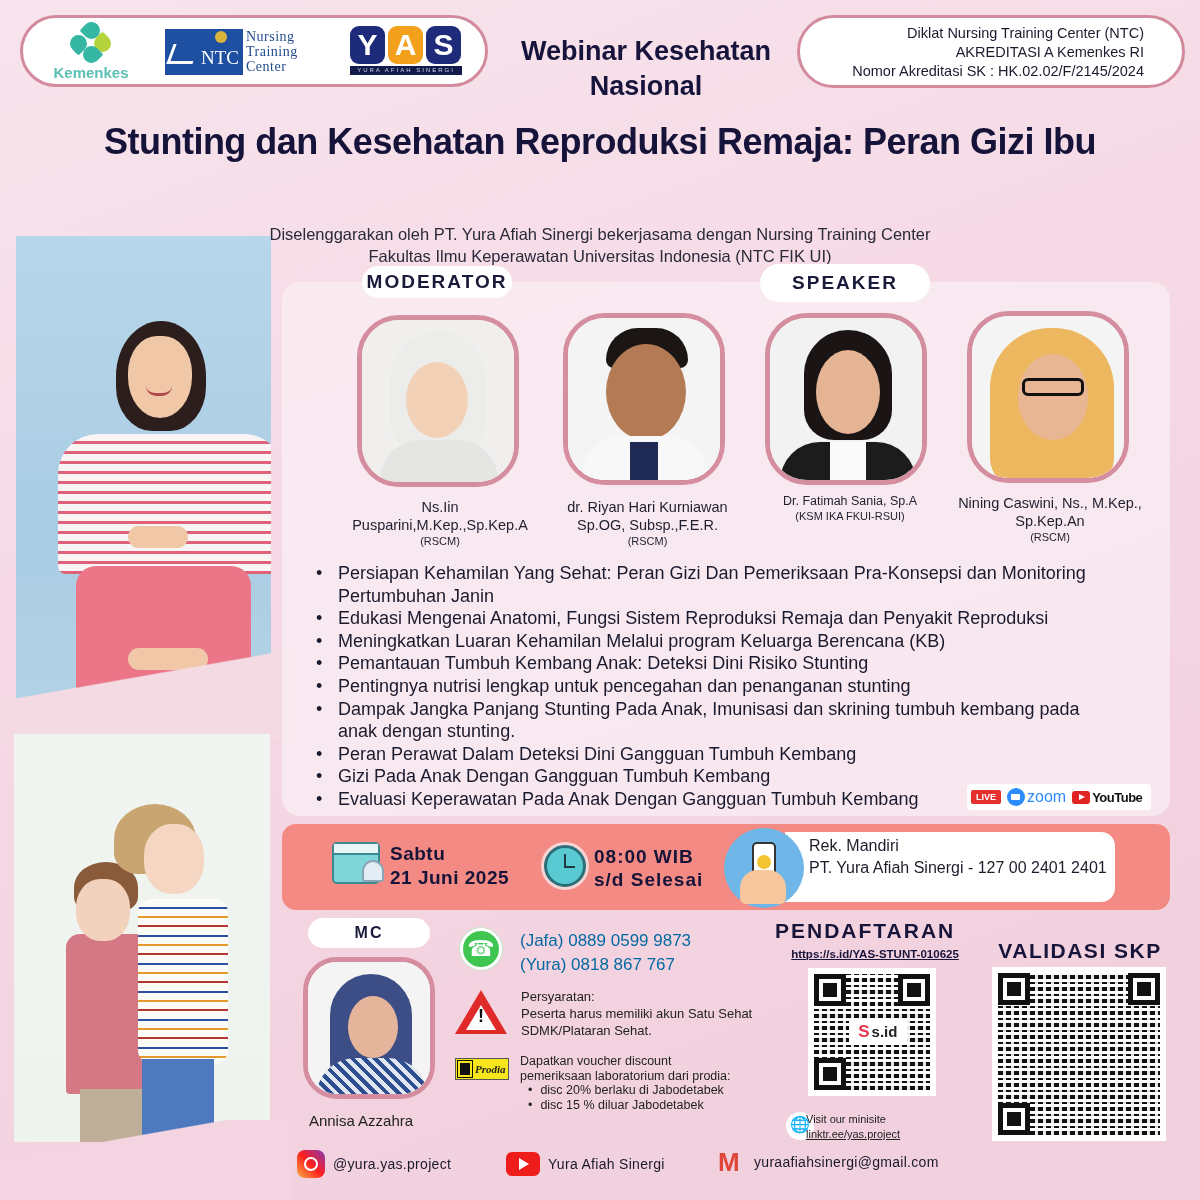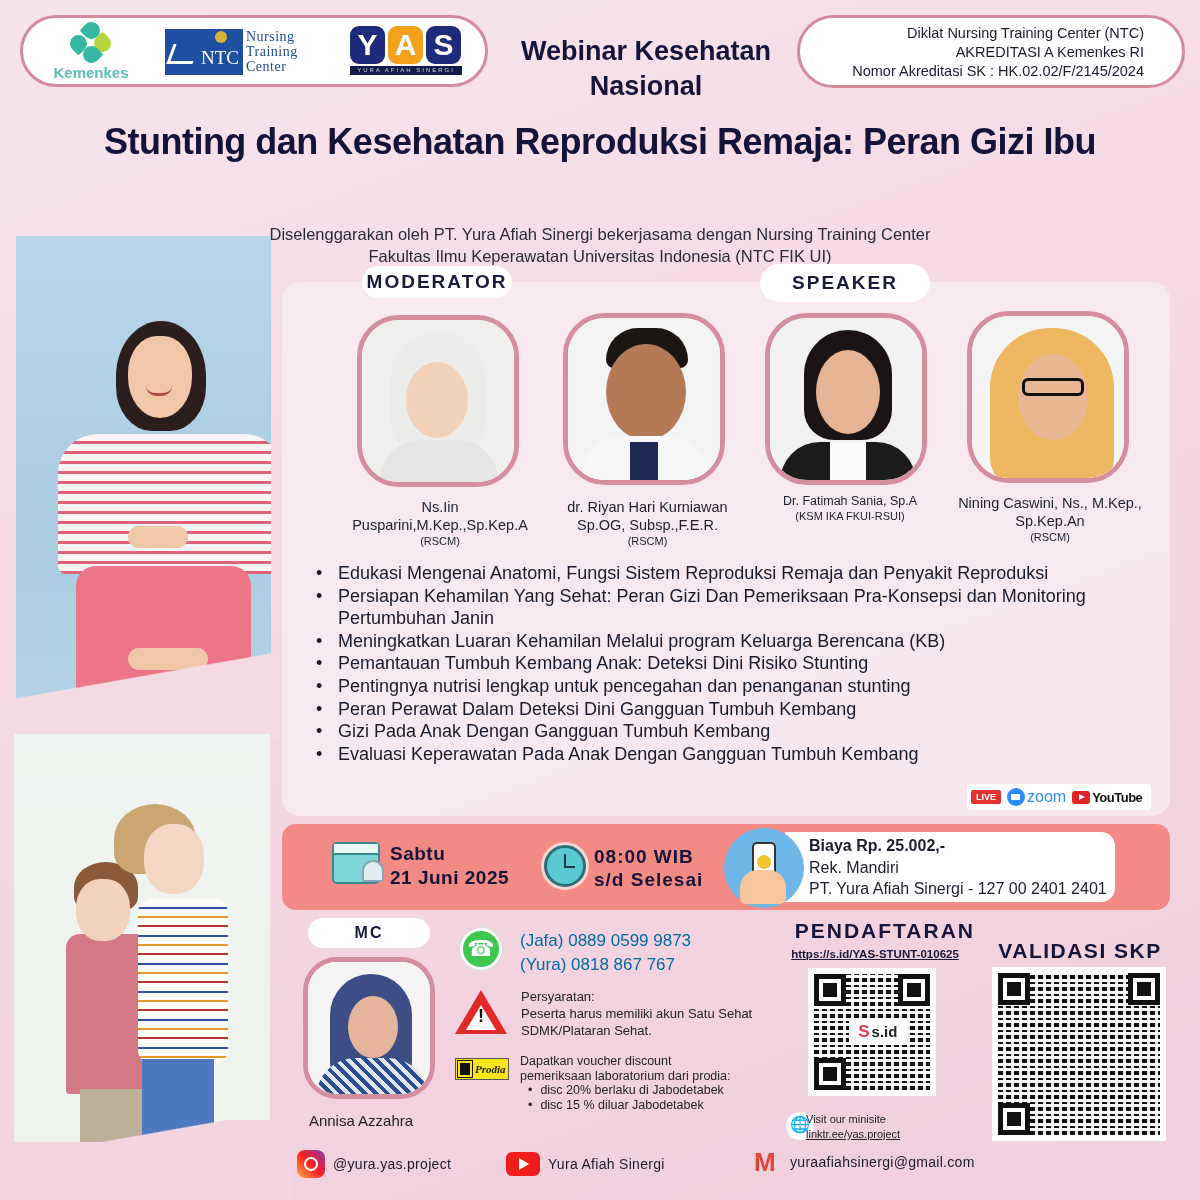--- a/index.html
+++ b/index.html
@@ -138,21 +138,21 @@
   .warn-inner { left: 466px; top: 1005px; width: 0; height: 0; border-left: 15px solid transparent; border-right: 15px solid transparent; border-bottom: 25px solid #fff; }
   .warn-mark { left: 477px; top: 1006px; width: 8px; font-size: 18px; font-weight: bold; color: #111; text-align: center; }
   .req-text { left: 521px; top: 988px; font-size: 13px; line-height: 17px; color: #222; }
   .prodia-logo { left: 455px; top: 1058px; width: 54px; height: 22px; background: #f7e61b; border: 1px solid #555; display: flex; align-items: center; padding-left: 2px; gap: 3px; }
   .prodia-sq { width: 14px; height: 16px; background: #111; border: 2px solid #f7e61b; outline: 1px solid #111; }
   .prodia-word { font-family: "Liberation Serif", serif; font-style: italic; font-weight: bold; font-size: 11px; color: #222; }
   .voucher { left: 520px; top: 1054px; font-size: 12.5px; line-height: 14.5px; color: #222; }
   .voucher ul { list-style: none; padding-left: 8px; }
   .voucher li::before { content: "\2022"; margin-right: 8px; }
 
-  .reg-title { left: 775px; top: 919px; width: 200px; text-align: right; font-size: 21px; font-weight: bold; letter-spacing: 2px; color: #17143a; }
+  .reg-title { left: 775px; top: 919px; width: 200px; text-align: left; font-size: 21px; font-weight: bold; letter-spacing: 2px; color: #17143a; }
   .reg-link { left: 765px; top: 948px; width: 220px; text-align: center; font-size: 11.5px; font-weight: bold; color: #17143a; text-decoration: underline; }
   .qr { background: #fff; }
   .qr-reg { left: 808px; top: 968px; width: 128px; height: 128px; padding: 6px; }
   .qr-skp { left: 992px; top: 967px; width: 174px; height: 174px; padding: 6px; }
   .qr-grid { width: 100%; height: 100%; position: relative;
     background:
       repeating-linear-gradient(90deg, transparent 0 5px, rgba(255,255,255,0.9) 5px 8px),
       repeating-linear-gradient(0deg, #111 0 4px, #fff 4px 7px, #111 7px 9px, #fff 9px 12px);
   }
   .qr-finder { position: absolute; width: 28%; height: 28%; border: 5px solid #111; background: #fff; }
@@ -291,25 +291,26 @@
   <div class="p-head" style="left:46px; top:38px; width:70px; height:86px; background:#e9b694;"></div>
   <div class="p-head" style="left:50px; top:62px; width:62px; height:18px; background:transparent; border:3px solid #111; border-radius:6px;"></div>
 </div>
 <div class="speaker-name" style="left:950px; top:494px; width:200px;">
   <div>Nining Caswini, Ns., M.Kep.,</div>
   <div>Sp.Kep.An</div>
   <span class="aff">(RSCM)</span>
 </div>
 
 <ul class="abs topics">
+  <li>Persiapan Kehamilan Yang Sehat: Peran Gizi Dan Pemeriksaan Pra-Konsepsi dan Monitoring Pertumbuhan Janin</li>
   <li>Edukasi Mengenai Anatomi, Fungsi Sistem Reproduksi Remaja dan Penyakit Reproduksi</li>
-  <li>Persiapan Kehamilan Yang Sehat: Peran Gizi Dan Pemeriksaan Pra-Konsepsi dan Monitoring Pertumbuhan Janin</li>
   <li>Meningkatkan Luaran Kehamilan Melalui program Keluarga Berencana (KB)</li>
   <li>Pemantauan Tumbuh Kembang Anak: Deteksi Dini Risiko Stunting</li>
   <li>Pentingnya nutrisi lengkap untuk pencegahan dan penanganan stunting</li>
+  <li>Dampak Jangka Panjang Stunting Pada Anak, Imunisasi dan skrining tumbuh kembang pada anak dengan stunting.</li>
   <li>Peran Perawat Dalam Deteksi Dini Gangguan Tumbuh Kembang</li>
   <li>Gizi Pada Anak Dengan Gangguan Tumbuh Kembang</li>
   <li>Evaluasi Keperawatan Pada Anak Dengan Gangguan Tumbuh Kembang</li>
 </ul>
 
 <div class="abs stream-badges">
   <span class="live-badge">LIVE</span>
   <span class="zoom-badge">
     <span class="zoom-dot"></span>
     <span>zoom</span>
@@ -326,21 +327,20 @@
 <div class="abs date-text">
   <div>Sabtu</div>
   <div>21 Juni 2025</div>
 </div>
 <div class="abs clock-icon"></div>
 <div class="abs time-text">
   <div>08:00 WIB</div>
   <div>s/d Selesai</div>
 </div>
 <div class="abs fee-card">
-  <div><b>Biaya Rp. 25.002,-</b></div>
   <div>Rek. Mandiri</div>
   <div>PT. Yura Afiah Sinergi - 127 00 2401 2401</div>
 </div>
 <div class="abs pay-icon"></div>
 <div class="abs pay-phone"></div>
 <div class="abs pay-coin"></div>
 <div class="abs pay-hand"></div>
 
 <div class="role-tag tag-mc">MC</div>
 <div class="portrait" style="left:303px; top:957px; width:132px; height:142px; border-radius:34px;">
@@ -409,16 +409,16 @@
 </div>
 
 <div class="social" style="left:297px; top:1150px;">
   <span class="ig-icon"></span>
   <span>@yura.yas.project</span>
 </div>
 <div class="social" style="left:506px; top:1152px;">
   <span class="yt-icon"></span>
   <span>Yura Afiah Sinergi</span>
 </div>
-<div class="social" style="left:754px; top:1151px;">
+<div class="social" style="left:718px; top:1151px;">
   <span class="gm-icon"></span>
   <span>yuraafiahsinergi@gmail.com</span>
 </div>
 
 </body></html>

